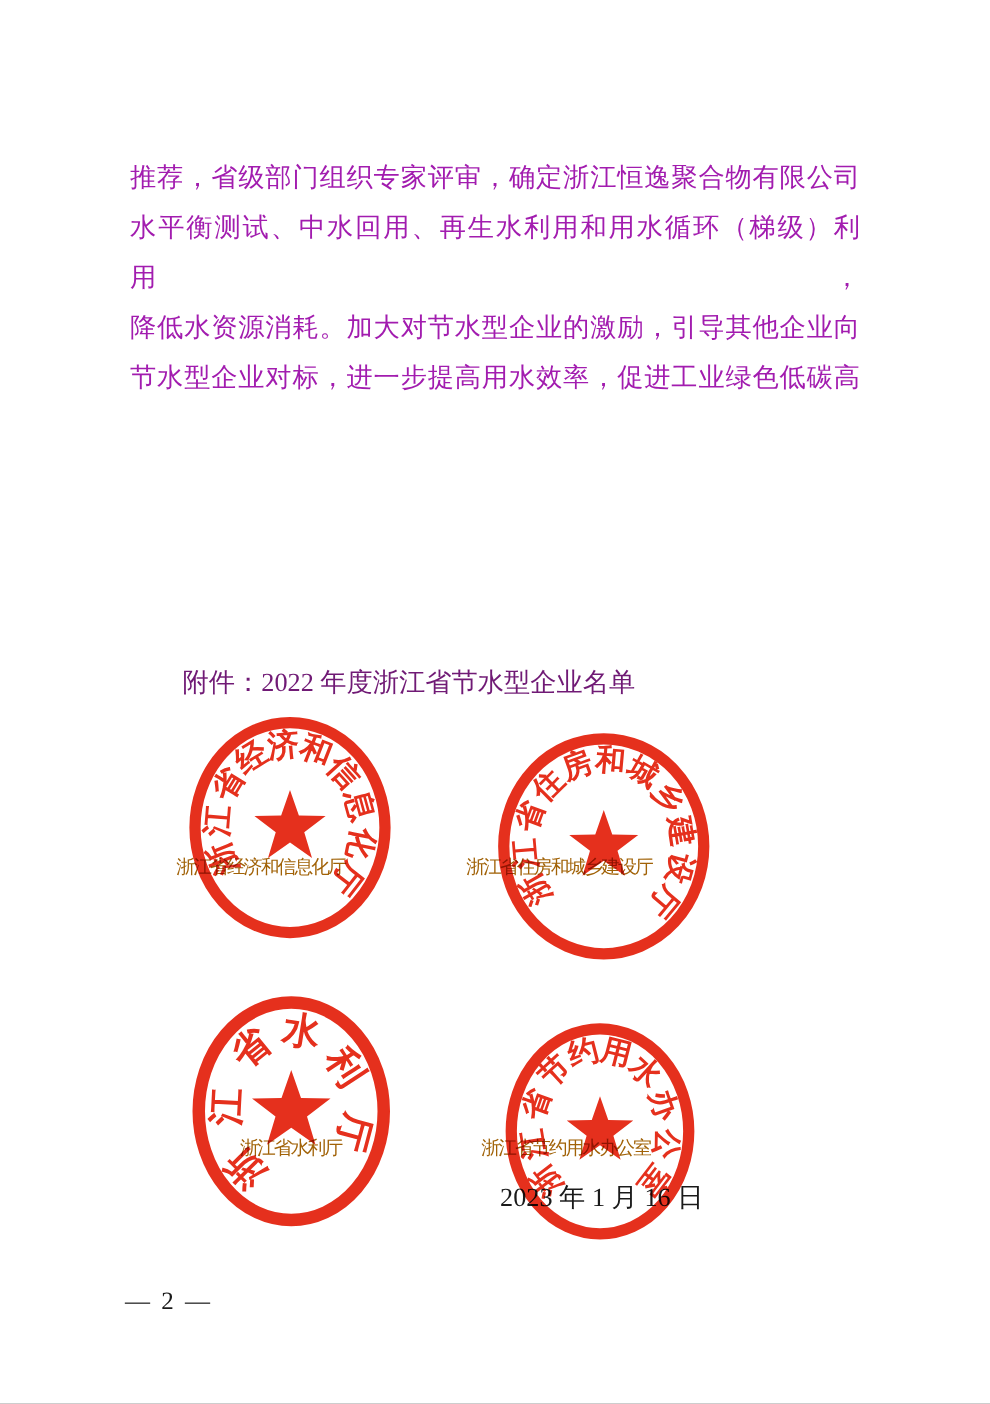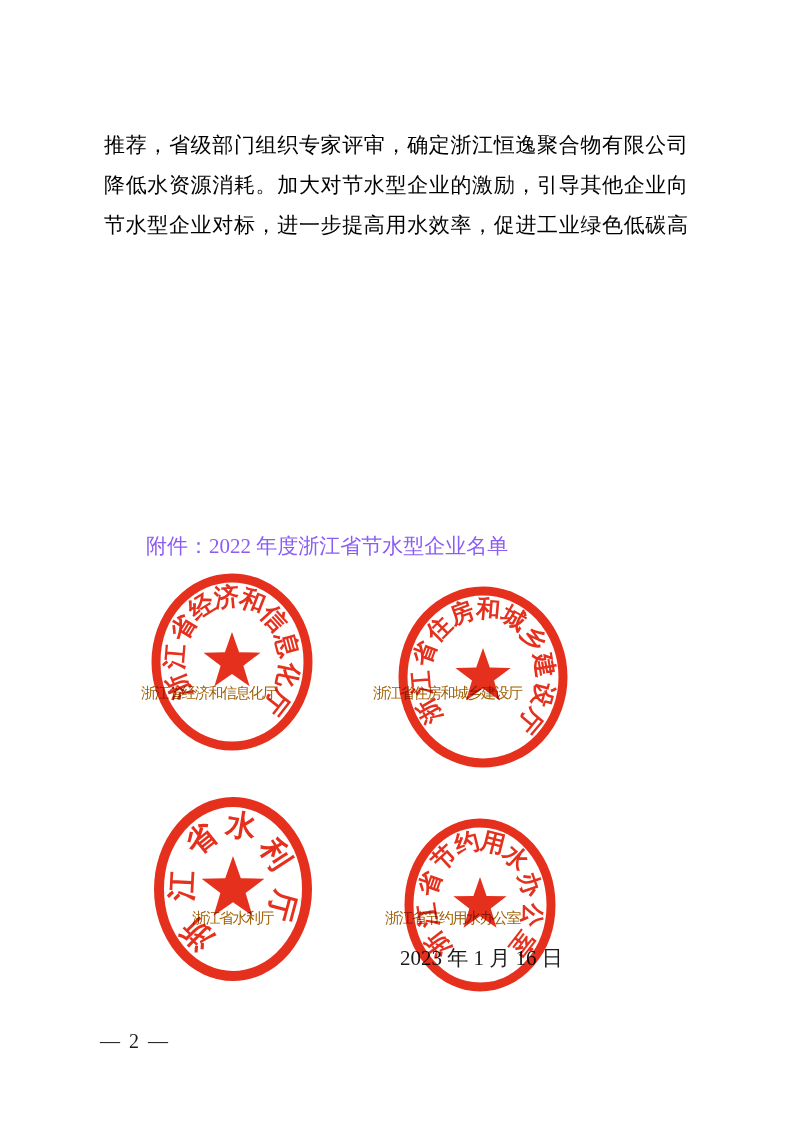--- a/index.html
+++ b/index.html
@@ -2,25 +2,25 @@
 <html><head>
 <meta charset="utf-8">
 <title>Document Page</title>
 <style>
   html,body{margin:0;padding:0;background:#888;}
   .page{
     position:relative;width:792px;height:1123px;background:#ffffff;
     margin:0 auto;overflow:hidden;
     font-family:"Liberation Serif","DejaVu Serif",serif;
   }
-  .body-text{position:absolute;left:104px;top:125px;width:584px;font-size:21px;color:#000000;}
+  .body-text{position:absolute;left:104px;top:125px;width:584px;font-size:21px;color:#a21caf;font-family:Liberation Mono, monospace;}
   .line{line-height:40px;min-height:40px;}
   .line.fill{text-align:justify;text-align-last:justify;}
   .line.indent{padding-left:42px;}
-  .attachment{position:absolute;left:146px;top:532px;font-size:21px;color:#8b5cf6;white-space:nowrap;}
+  .attachment{position:absolute;left:146px;top:532px;font-size:21px;color:#701a75;white-space:nowrap;}
   .sig-label{position:absolute;font-size:15px;letter-spacing:-1.5px;color:#a16207;white-space:nowrap;z-index:1;}
   .sig-label.l1{left:141px;top:684px;}
   .sig-label.l2{left:373px;top:684px;}
   .sig-label.l3{left:192px;top:909px;}
   .sig-label.l4{left:385px;top:909px;}
   .date-line{position:absolute;left:400px;top:944px;font-size:21px;color:#1a1a1a;white-space:nowrap;z-index:1;}
   .page-number{position:absolute;left:100px;top:1030px;font-size:20px;color:#1a1a1a;letter-spacing:2px;}
   svg.seal{position:absolute;mix-blend-mode:multiply;z-index:2;
     font-family:"Liberation Serif","DejaVu Serif",serif;}
   svg.seal.s1{left:146px;top:568px;}
@@ -28,20 +28,21 @@
   svg.seal.s3{left:149px;top:792px;}
   svg.seal.s4{left:399px;top:813px;}
 </style>
 </head>
 <body>
 
 <div class="page">
 
   <div class="body-text">
     <div class="line fill">推荐，省级部门组织专家评审，确定浙江恒逸聚合物有限公司</div>
+    <div class="line fill">水平衡测试、中水回用、再生水利用和用水循环（梯级）利用，</div>
     <div class="line fill">降低水资源消耗。加大对节水型企业的激励，引导其他企业向</div>
     <div class="line fill">节水型企业对标，进一步提高用水效率，促进工业绿色低碳高</div>
   </div>
 
   <div class="attachment">附件：2022 年度浙江省节水型企业名单</div>
 
   <div class="sig-label l1">浙江省经济和信息化厅</div>
   <div class="sig-label l2">浙江省住房和城乡建设厅</div>
   <div class="sig-label l3">浙江省水利厅</div>
   <div class="sig-label l4">浙江省节约用水办公室</div>

